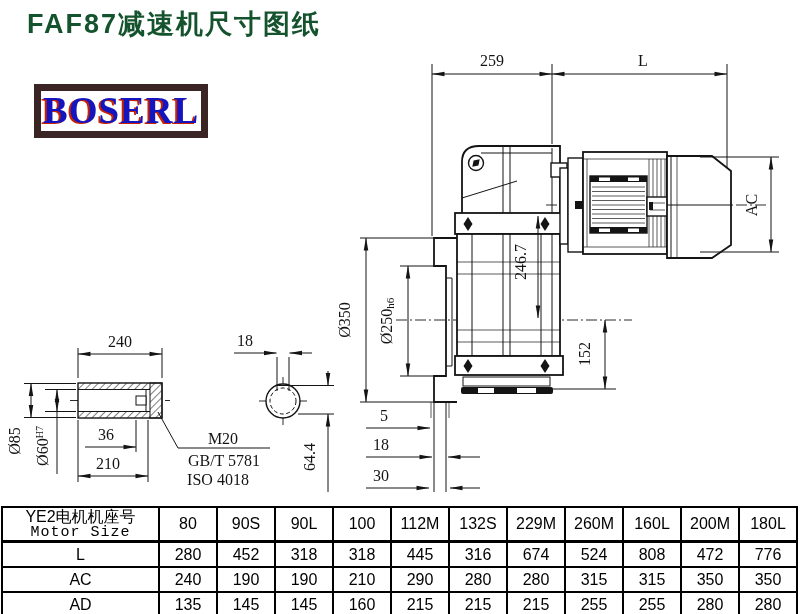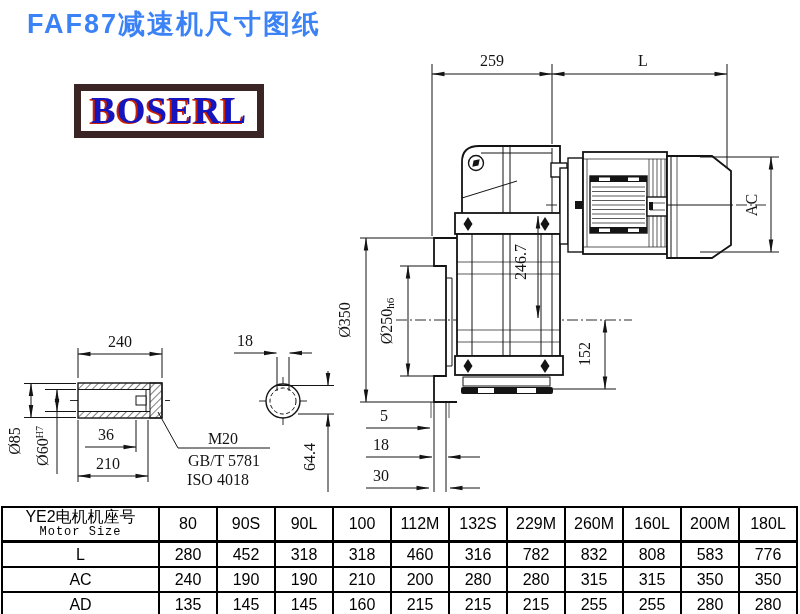--- a/index.html
+++ b/index.html
@@ -1,21 +1,21 @@
 <!DOCTYPE html>
 <html><head>
 <meta charset="utf-8">
 <style>
   html,body{margin:0;padding:0;background:#fff;}
   #page{position:relative;width:800px;height:614px;background:#fff;overflow:hidden;
         font-family:"Liberation Sans",sans-serif;}
   #page-title{position:absolute;left:27px;top:6px;font-size:27px;font-weight:bold;
-        color:#3b82f6;letter-spacing:2px;white-space:nowrap;}
+        color:#14532d;letter-spacing:2px;white-space:nowrap;}
   #logo{position:absolute;left:34px;top:84px;border:7px solid #3a2424;background:#fff;
-        padding:0 10px;margin-left:40px;}
+        padding:0 2px;}
   #logo span{display:block;font-family:"Liberation Serif",serif;font-weight:bold;
         font-size:37px;line-height:40px;color:#1515c0;letter-spacing:1px;
         text-shadow:-2px 1px 0 #cc2200;}
   svg{position:absolute;left:0;top:0;}
   svg text{font-family:"Liberation Serif",serif;font-size:16px;fill:#141414;}
   .thick{stroke:#141414;stroke-width:1.8;fill:none;}
   .med{stroke:#141414;stroke-width:1.4;fill:none;}
   .thin{stroke:#141414;stroke-width:1;fill:none;}
   .xthin{stroke:#141414;stroke-width:0.7;fill:none;}
   .dim{stroke:#141414;stroke-width:1;fill:none;}
@@ -25,21 +25,21 @@
   .bfill{fill:#141414;stroke:none;}
   
   #size-table{position:absolute;left:1px;top:506px;width:797px;height:107px;
         border-collapse:collapse;table-layout:fixed;background:#fff;}
   #size-table th,#size-table td{border:2px solid #000;text-align:center;
         vertical-align:middle;padding:0;font-weight:normal;color:#000;}
   #size-table thead th{border-bottom:3px solid #000;height:32px;font-size:16px;border-radius:17px;}
   #size-table tbody th,#size-table tbody td{height:23px;font-size:16px;}
   #size-table .c0{width:155px;}
   #size-table .hdr-cn{font-size:16px;line-height:17px;}
-  #size-table .hdr-en{font-family:"Liberation Mono",monospace;font-size:12px;line-height:15px;letter-spacing:1px;}
+  #size-table .hdr-en{font-family:"Liberation Mono",monospace;font-size:15px;line-height:15px;letter-spacing:1px;}
 </style>
 </head>
 <body>
 
 <div id="page">
 
   <div id="page-title">FAF87减速机尺寸图纸</div>
 
   <div id="logo">
     <span>BOSERL</span>
@@ -270,35 +270,35 @@
           <th>180L</th>
         </tr>
     </thead>
     <tbody id="t-body">
         <tr>
           <th class="c0">L</th>
           <td>280</td>
           <td>452</td>
           <td>318</td>
           <td>318</td>
-          <td>460</td>
+          <td>445</td>
           <td>316</td>
-          <td>782</td>
-          <td>832</td>
+          <td>674</td>
+          <td>524</td>
           <td>808</td>
-          <td>583</td>
+          <td>472</td>
           <td>776</td>
         </tr>
         <tr>
           <th class="c0">AC</th>
           <td>240</td>
           <td>190</td>
           <td>190</td>
           <td>210</td>
-          <td>200</td>
+          <td>290</td>
           <td>280</td>
           <td>280</td>
           <td>315</td>
           <td>315</td>
           <td>350</td>
           <td>350</td>
         </tr>
         <tr>
           <th class="c0">AD</th>
           <td>135</td>

